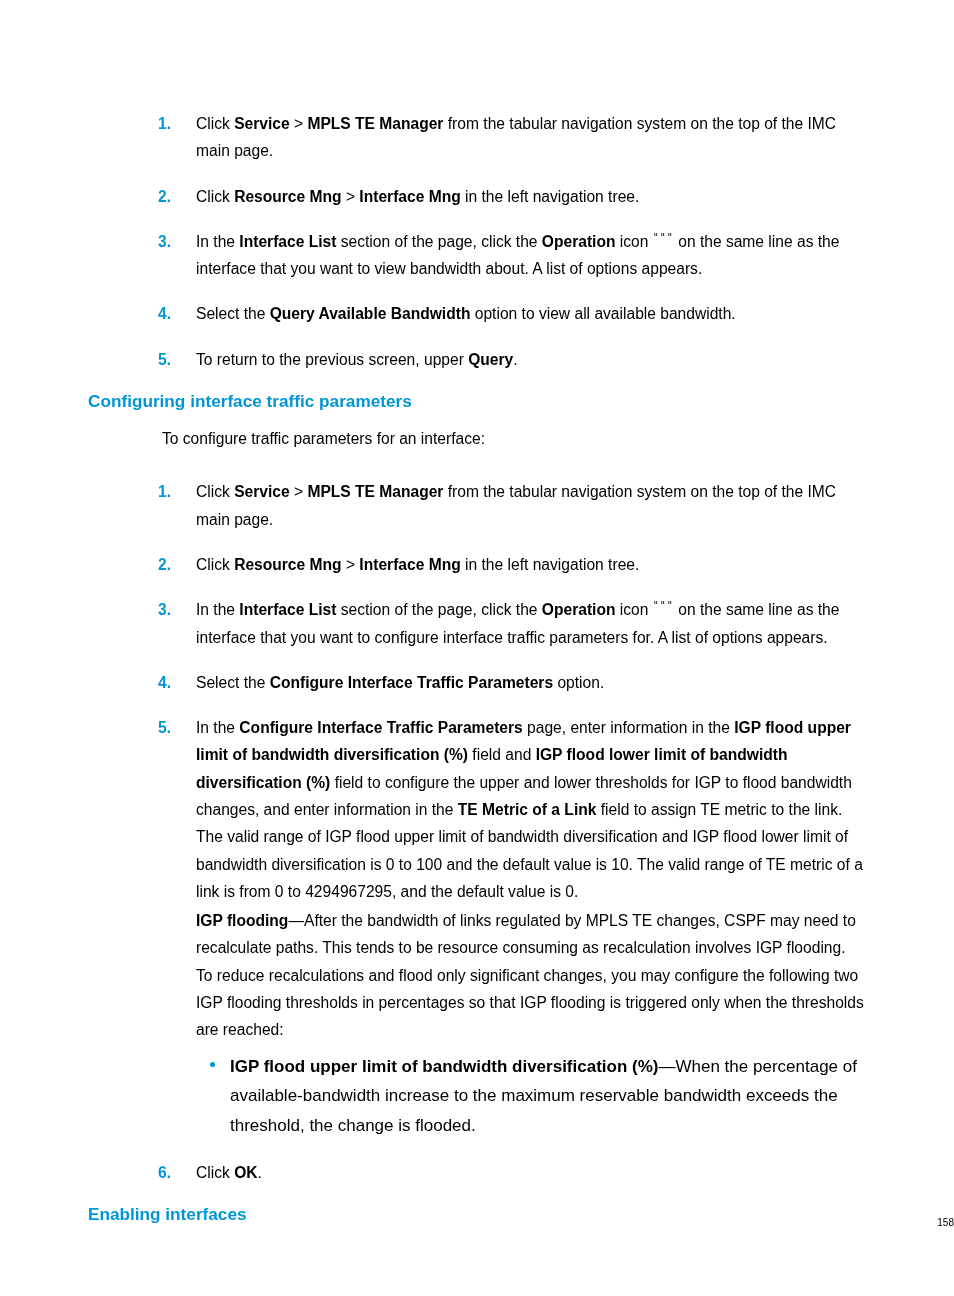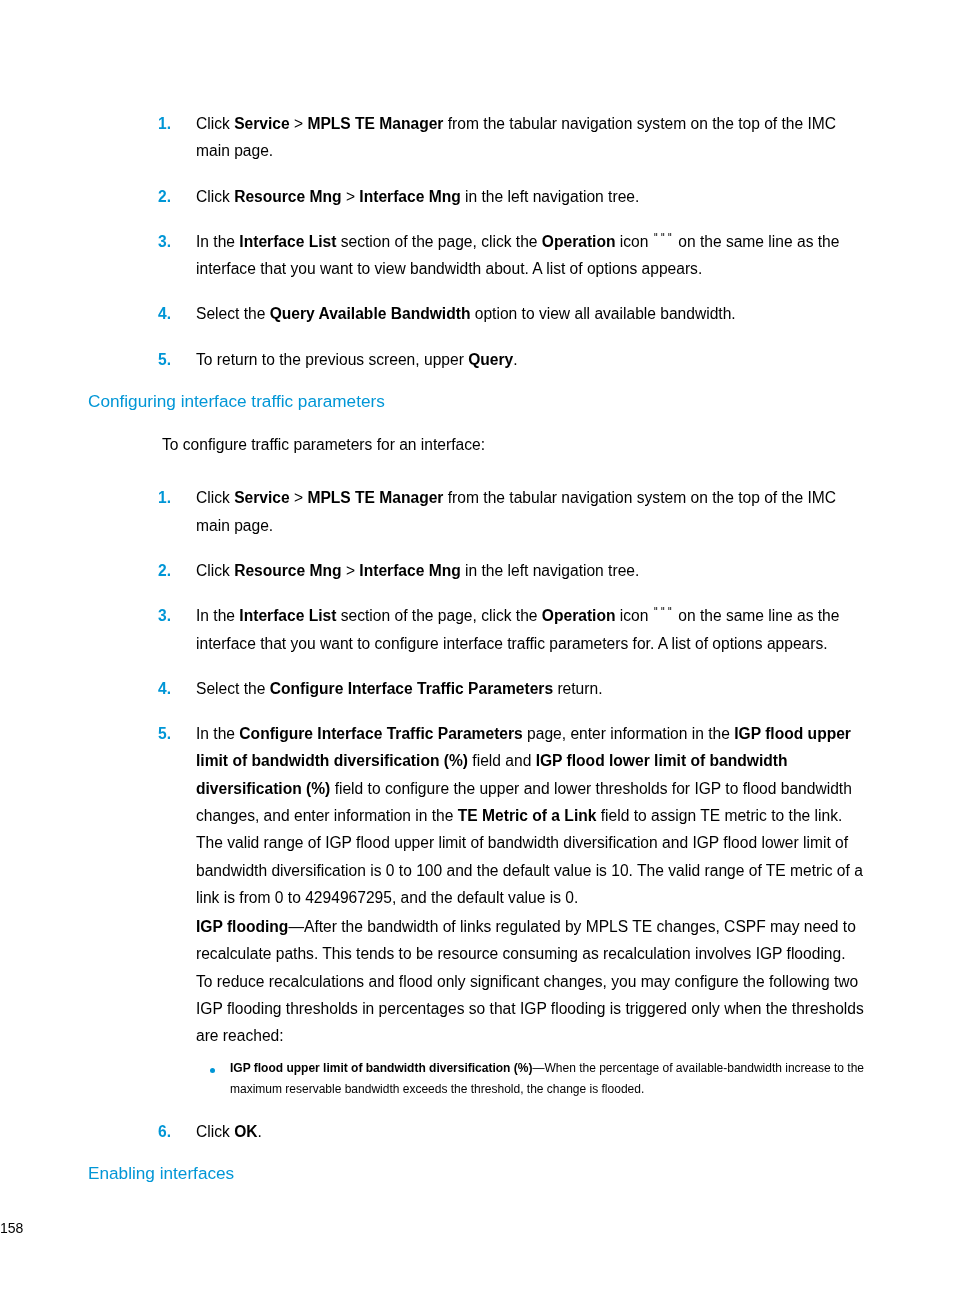--- a/index.html
+++ b/index.html
@@ -1,25 +1,25 @@
 <!DOCTYPE html>
 <html><head>
 <meta charset="utf-8">
 <style>
 body{margin:0;background:#fff;font-family:Arial,Helvetica,sans-serif;color:#000}
 .page{width:954px;height:1296px;position:relative;padding:110px 88px 0 88px;box-sizing:border-box}
 .num-list{list-style:none;margin:0;padding:0}
 .num-list>li{position:relative;padding-left:108px;margin-bottom:18px;font-size:15.6px;line-height:1.75}
 .num-list>li .n{position:absolute;left:70px;color:#0096d6;font-weight:700;font-size:15.6px}
 .bul-list{list-style:none;margin:8px 0 0 0;padding:0}
-.bul-list>li{position:relative;padding-left:34px;margin-bottom:15px;font-size:12px;line-height:1.75}
+.bul-list>li{position:relative;padding-left:34px;margin-bottom:15px;font-size:17px;line-height:1.75}
 .bul-list>li .b{position:absolute;left:14px;top:10px;width:5px;height:5px;border-radius:50%;background:#0096d6}
-h3.sub{color:#0096d6;font-size:17.2px;font-weight:400;margin:18px 0 20px 0}
+h3.sub{color:#0096d6;font-size:17.2px;font-weight:700;margin:18px 0 14px 0}
 .intro{font-size:15.6px;line-height:1.7;margin:0 0 26px 74px}
-.pno{position:absolute;bottom:60px;width:100%;left:0;text-align:left;font-size:14px}
+.pno{position:absolute;bottom:68px;width:100%;left:0;text-align:right;font-size:10px}
 .bold{font-weight:700}
 .ops{display:inline-block;font-family:monospace;font-size:10px;letter-spacing:1px;position:relative;top:-6px}
 .igp-block{margin-top:2px}
 </style>
 </head>
 <body>
 
 <div class="page">
 
 <ol class="num-list">
@@ -30,21 +30,21 @@
 <li><span class="n">5.</span><span>To return to the previous screen, upper </span><span class="bold">Query</span><span>.</span></li>
 </ol>
 
 <h3 class="sub">Configuring interface traffic parameters</h3>
 <p class="intro">To configure traffic parameters for an interface:</p>
 
 <ol class="num-list">
 <li><span class="n">1.</span><span>Click </span><span class="bold">Service</span><span> &gt; </span><span class="bold">MPLS TE Manager</span><span> from the tabular navigation system on the top of the IMC main page.</span></li>
 <li><span class="n">2.</span><span>Click </span><span class="bold">Resource Mng</span><span> &gt; </span><span class="bold">Interface Mng</span><span> in the left navigation tree.</span></li>
 <li><span class="n">3.</span><span>In the </span><span class="bold">Interface List</span><span> section of the page, click the </span><span class="bold">Operation</span><span> icon </span> <span class="ops">"""</span> <span> on the same line as the interface that you want to configure interface traffic parameters for. A list of options appears.</span></li>
-<li><span class="n">4.</span><span>Select the </span><span class="bold">Configure Interface Traffic Parameters</span><span> return.</span></li>
+<li><span class="n">4.</span><span>Select the </span><span class="bold">Configure Interface Traffic Parameters</span><span> option.</span></li>
 <li><span class="n">5.</span><span>In the </span><span class="bold">Configure Interface Traffic Parameters</span><span> page, enter information in the </span><span class="bold">IGP flood upper limit of bandwidth diversification (%)</span><span> field and </span><span class="bold">IGP flood lower limit of bandwidth diversification (%)</span><span> field to configure the upper and lower thresholds for IGP to flood bandwidth changes, and enter information in the </span><span class="bold">TE Metric of a Link</span><span> field to assign TE metric to the link. The valid range of IGP flood upper limit of bandwidth diversification and IGP flood lower limit of bandwidth diversification is 0 to 100 and the default value is 10. The valid range of TE metric of a link is from 0 to 4294967295, and the default value is 0.</span>
 <div class="igp-block"><span class="bold">IGP flooding</span><span>—After the bandwidth of links regulated by MPLS TE changes, CSPF may need to recalculate paths. This tends to be resource consuming as recalculation involves IGP flooding. To reduce recalculations and flood only significant changes, you may configure the following two IGP flooding thresholds in percentages so that IGP flooding is triggered only when the thresholds are reached:</span></div>
 <ul class="bul-list">
 <li><span class="b"></span><span class="bold">IGP flood upper limit of bandwidth diversification (%)</span><span>—When the percentage of available-bandwidth increase to the maximum reservable bandwidth exceeds the threshold, the change is flooded.</span></li>
 </ul>
 </li>
 <li><span class="n">6.</span><span>Click </span><span class="bold">OK</span><span>.</span></li>
 </ol>
 
 <h3 class="sub">Enabling interfaces</h3>

